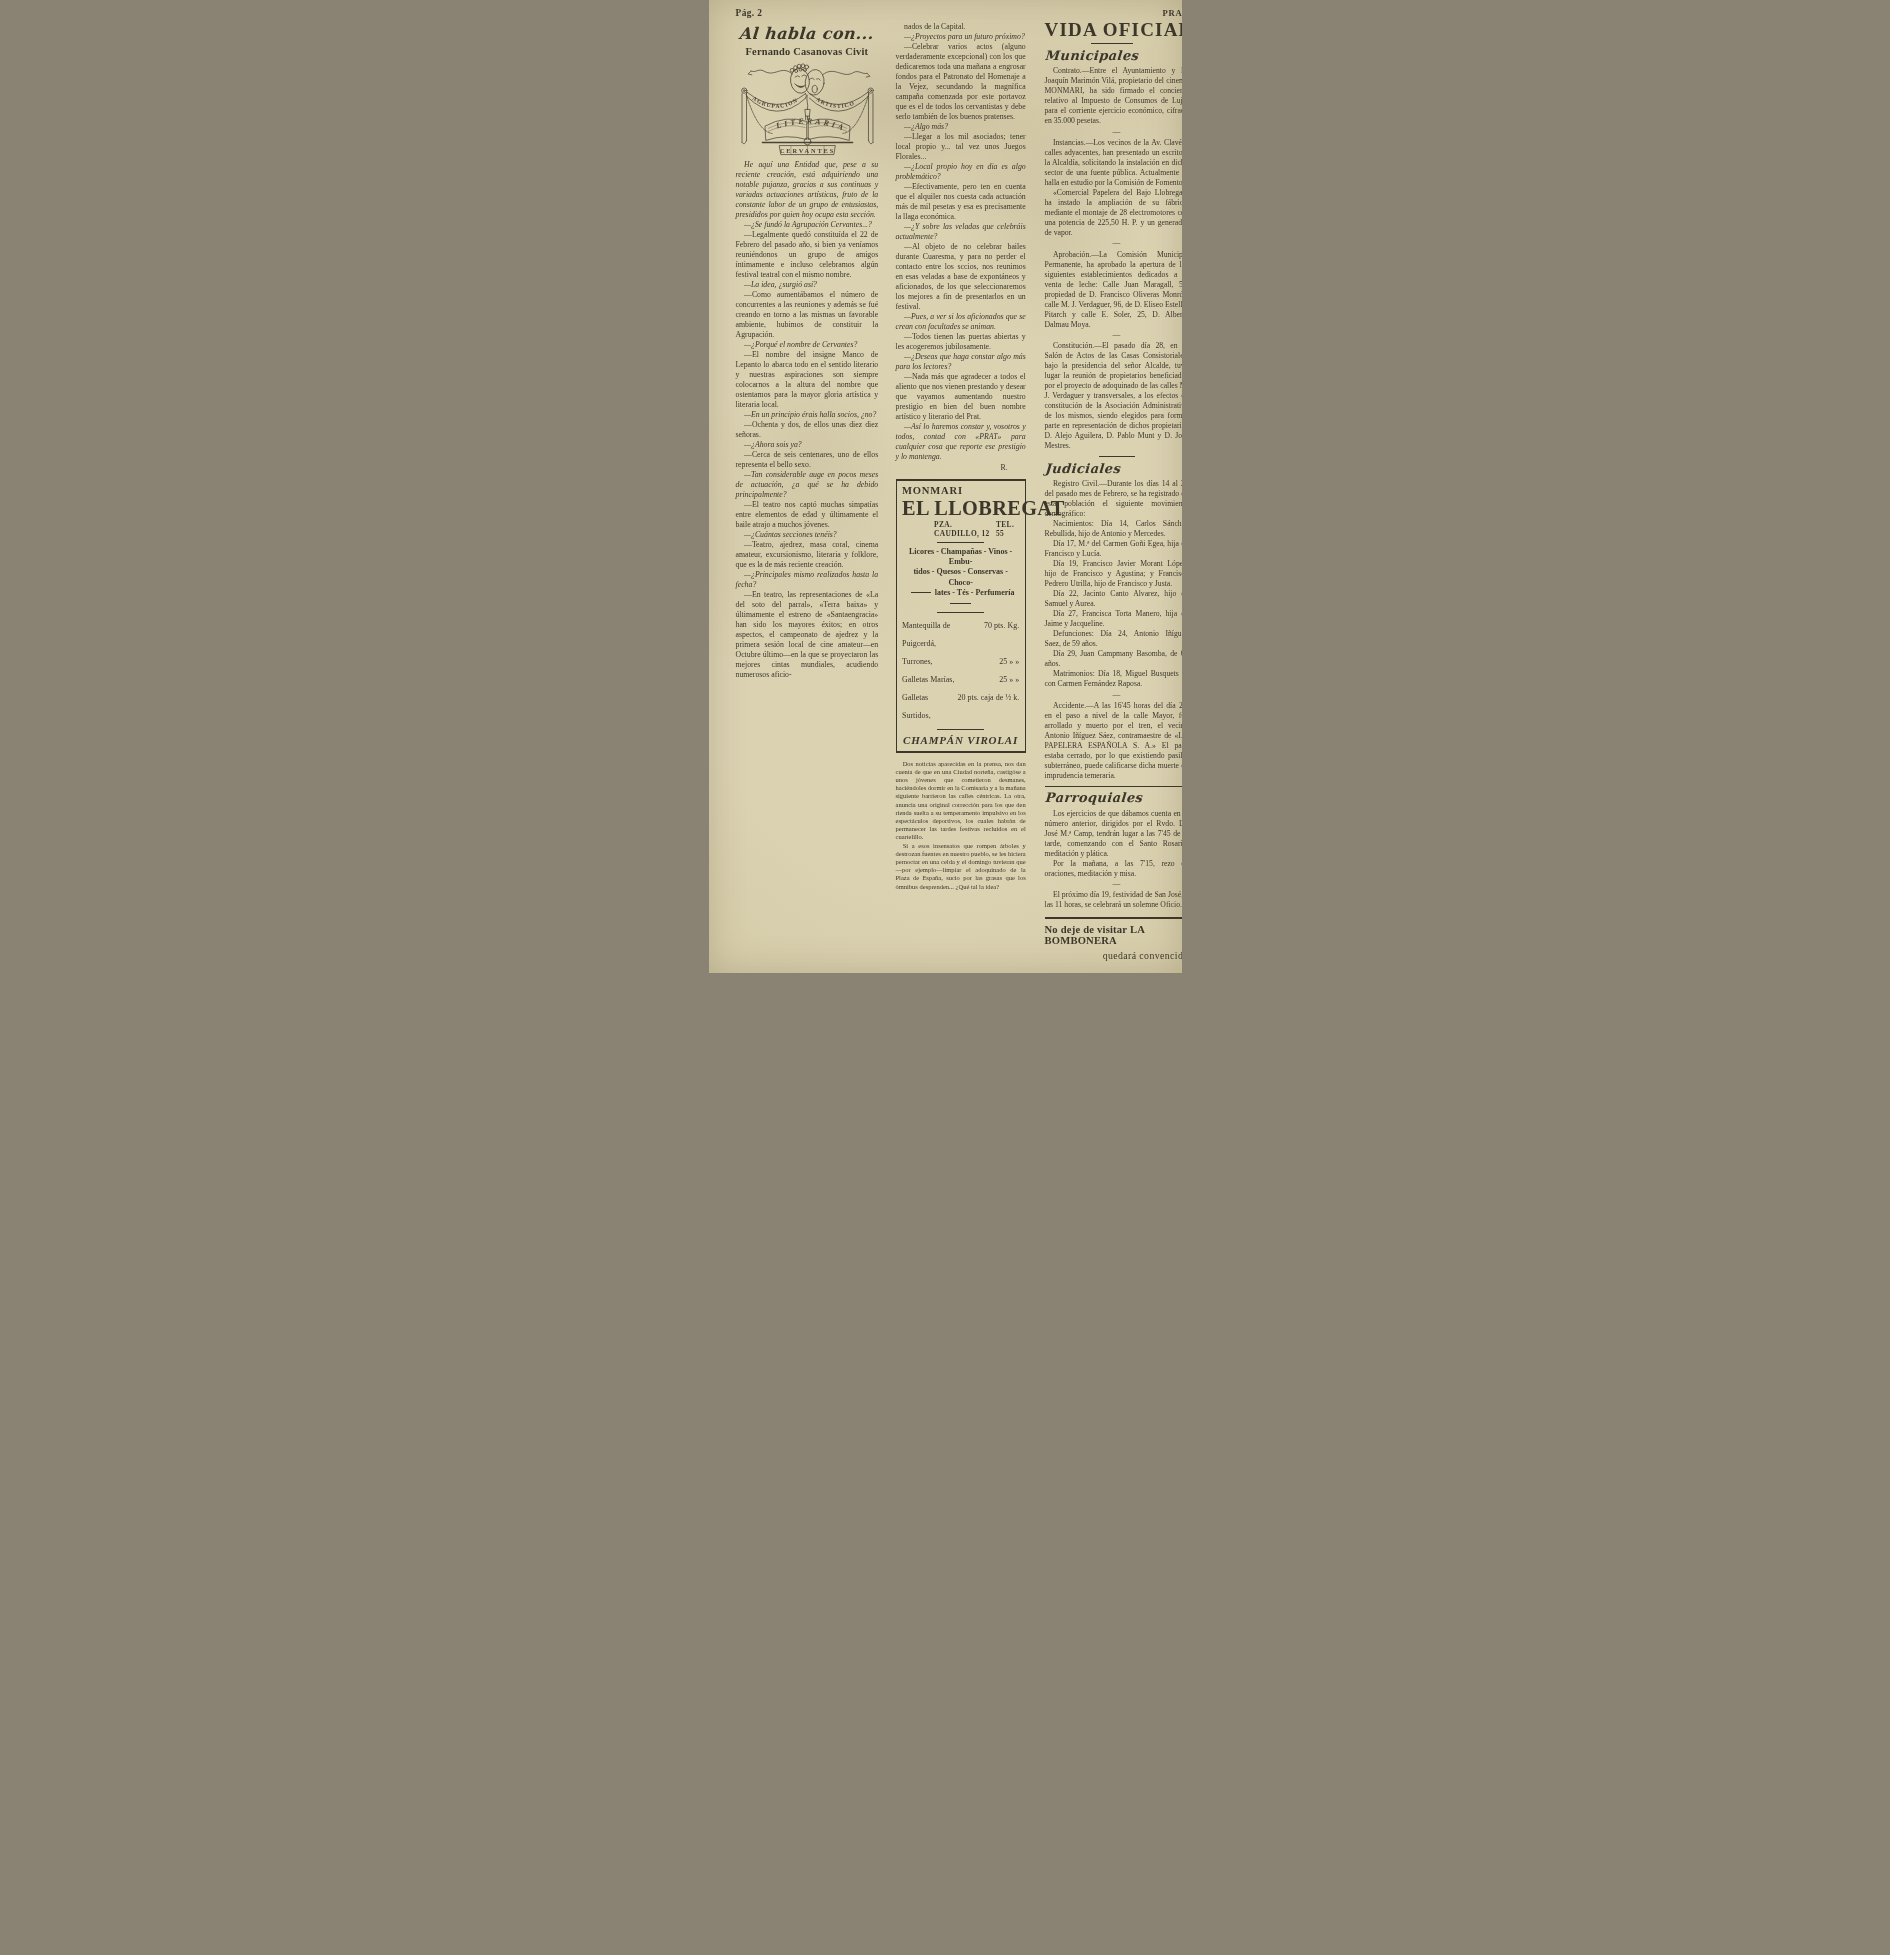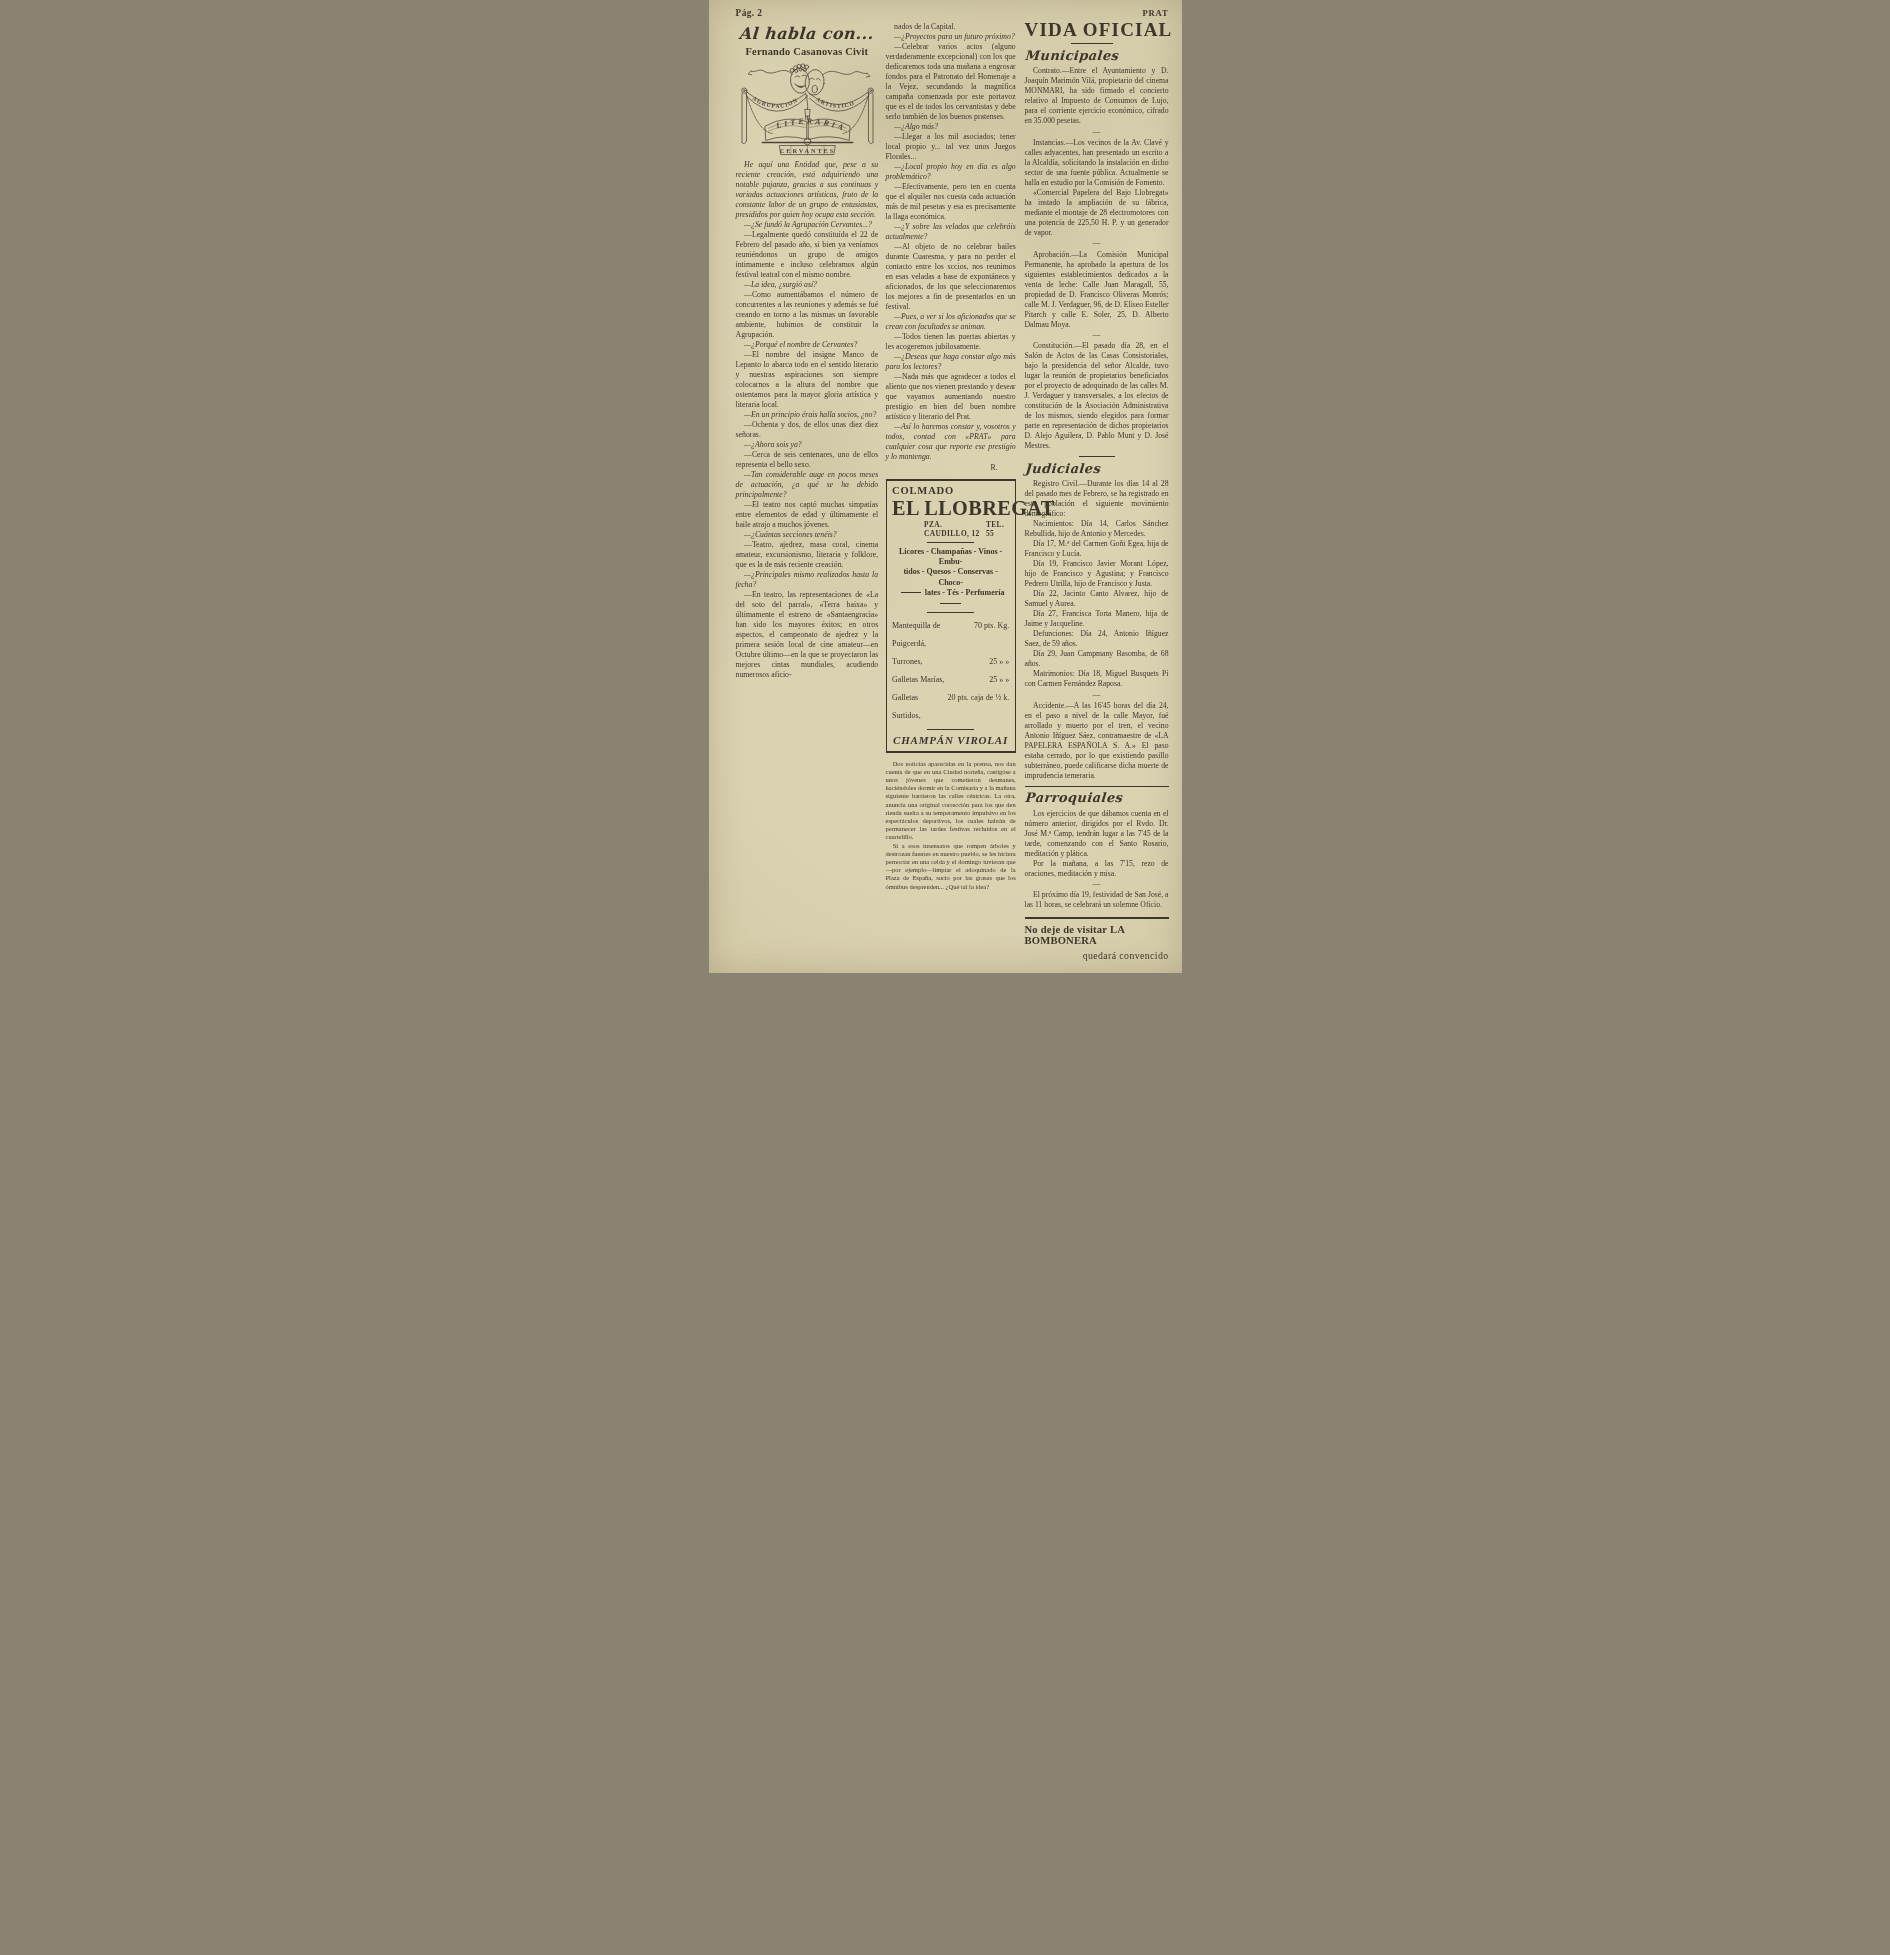--- a/index.html
+++ b/index.html
@@ -19,21 +19,21 @@
     box-shadow: inset 0 0 35px rgba(96,84,52,.25);
   }
   .ghost { position:absolute; border-radius:50%; pointer-events:none; }
   .ghost.g1 { left:55px; top:23.5px; width:242px; height:164px;
     background:radial-gradient(ellipse at center, rgba(150,140,105,.18), rgba(0,0,0,0) 70%); }
   .ghost.g2 { left:242px; top:102px; width:203px; height:242px;
     background:radial-gradient(ellipse at center, rgba(150,140,105,.14), rgba(0,0,0,0) 70%); }
   .ghost.g3 { left:23.5px; top:352px; width:164px; height:203px;
     background:radial-gradient(ellipse at center, rgba(160,148,112,.12), rgba(0,0,0,0) 70%); }
 
-  .cols { position:relative; display:flex; padding:7.8px 6.6px 11.7px 27px; gap:1px; }
+  .cols { position:relative; display:flex; padding:7.8px 6.6px 11.7px 27px; gap:11px; }
   .col { box-sizing:border-box; }
   .col-left  { width:149px; padding-right:6.3px; }
   .col-mid   { width:138px; padding-right:7.8px; padding-top:14px; }
   .col-right { width:144px; }
 
   
   .pag-label { font-weight:bold; font-size:9.4px; letter-spacing:0.4px; }
   .prat-label { font-weight:bold; font-size:8.6px; letter-spacing:0.8px; text-align:right; }
 
   
@@ -216,21 +216,21 @@
           <p class="para a">—Al objeto de no celebrar bailes durante Cuaresma, y para no perder el contacto entre los sccios, nos reunimos en esas veladas a base de expontáneos y aficionados, de los que seleccionaremos los mejores a fin de presentarlos en un festival.</p>
           <p class="para q">—Pues, a ver si los aficionados que se crean con facultades se animan.</p>
           <p class="para a">—Todos tienen las puertas abiertas y les acogeremos jubilosamente.</p>
           <p class="para q">—¿Deseas que haga constar algo más para los lectores?</p>
           <p class="para a">—Nada más que agradecer a todos el aliento que nos vienen prestando y desear que vayamos aumentando nuestro prestigio en bien del buen nombre artístico y literario del Prat.</p>
           <p class="para q">—Así lo haremos constar y, vosotros y todos, contad con «PRAT» para cualquier cosa que reporte ese prestigio y lo mantenga.</p>
           <p class="para sign">R.</p>
         </div>
 
       <div class="ad">
-        <div class="ad-kicker">COLMADO</div>
+        <div class="ad-kicker">MONMARI</div>
         <div class="ad-name">EL LLOBREGAT</div>
         <div class="ad-addr">
           <span>PZA. CAUDILLO, 12</span>
           <span>TEL. 55</span>
         </div>
         <hr class="mid">
         <div class="prod-lines">
             <div class="prod-line">Licores - Champañas - Vinos - Embu-</div>
             <div class="prod-line">tidos - Quesos - Conservas - Choco-</div>
             <div class="prod-line">lates - Tés - Perfumería</div>

